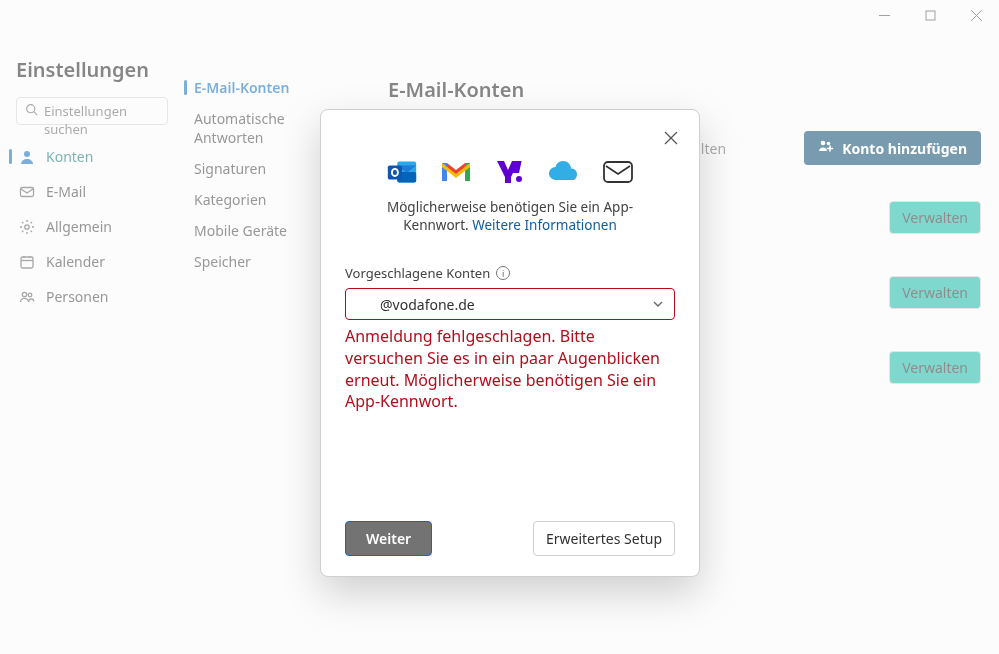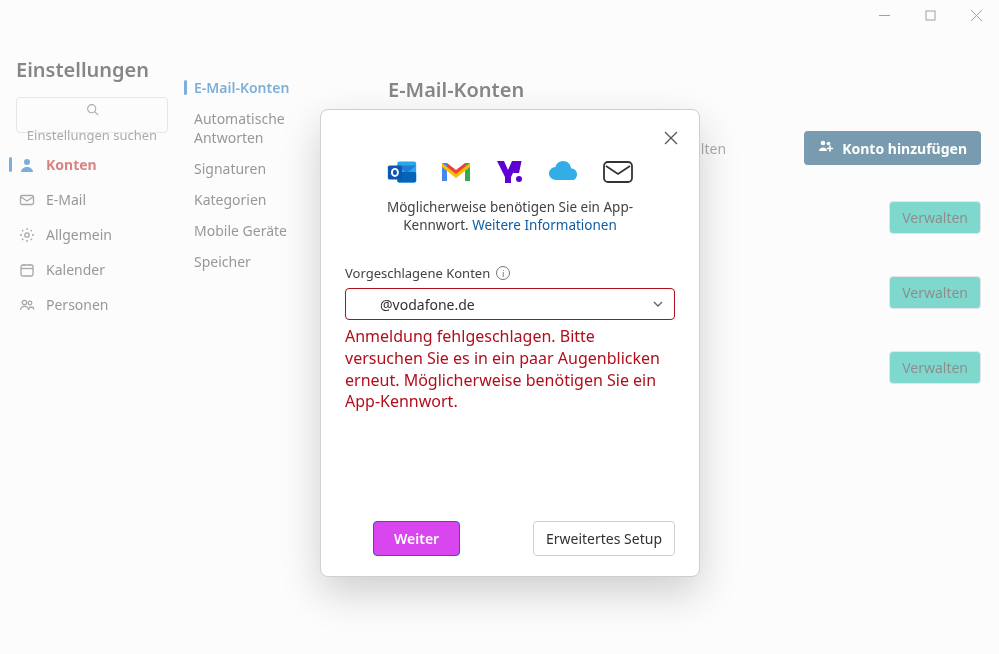--- a/index.html
+++ b/index.html
@@ -9,24 +9,24 @@
     
     .titlebar { height: 32px; display: flex; justify-content: flex-end; align-items: flex-start; }
     .wc { display: flex; }
     .wc button { width: 46px; height: 30px; border: none; background: transparent; display: flex; align-items: center; justify-content: center; color: #555; }
 
     .app { display: flex; height: calc(100% - 32px); }
 
     
     .col1 { width: 180px; padding: 10px 0 0 0; }
     .col1 h1 { font-size: 20px; font-weight: 600; color: #242424; padding: 14px 16px 14px 16px; }
-    .search { margin: 0 12px 14px 16px; border: 1px solid #d1d1d1; border-radius: 4px; padding: 4px 8px; display: flex; align-items: center; gap: 6px; color: #666; font-size: 13px; height: 36px; background: #fff0; flex-direction: column; }
+    .search { margin: 0 12px 14px 16px; border: 1px solid #d1d1d1; border-radius: 4px; padding: 4px 8px; display: flex; align-items: flex-start; gap: 6px; color: #666; font-size: 13px; height: 28px; background: #fff0; }
     .nav1 { display: flex; flex-direction: column; }
     .nav1-item { display: flex; align-items: center; gap: 10px; padding: 8px 0 8px 18px; font-size: 14px; color: #424242; cursor: pointer; position: relative; }
-    .nav1-item.active { color: #b91c1c; font-weight: 700; }
+    .nav1-item.active { color: #0f766e; font-weight: 400; }
     .nav1-item.active::before { content: ""; position: absolute; left: 9px; top: 10px; bottom: 10px; width: 3px; background: #0f6cbd; border-radius: 2px; }
     .nav1-item .ic { width: 18px; height: 18px; display: inline-flex; align-items: center; justify-content: center; color: #616161; }
     .nav1-item.active .ic { color: #0f6cbd; }
 
     
     .col2 { width: 176px; padding: 40px 0 0 0; }
     .nav2 { display: flex; flex-direction: column; }
     .nav2-item { padding: 6px 2px 6px 14px; font-size: 14px; color: #424242; cursor: pointer; position: relative; }
     .nav2-item.active { color: #0f6cbd; font-weight: 600; }
     .nav2-item.active::before { content: ""; position: absolute; left: 4px; top: 8px; bottom: 8px; width: 3px; background: #0f6cbd; border-radius: 2px; }
@@ -66,21 +66,21 @@
     .dlg-body { margin-top: 30px; flex: 1; }
     .fld-label { font-size: 13px; color: #424242; display: flex; align-items: center; gap: 6px; margin-bottom: 6px; }
     .fld-label .info { width: 14px; height: 14px; border: 1px solid #777; border-radius: 50%; font-size: 9px; display: inline-flex; align-items: center; justify-content: center; color: #666; }
     .suggested { border: 1px solid #b10e1c; border-radius: 4px; height: 32px; display: flex; align-items: center; position: relative; padding: 0 34px; font-size: 14px; color: #323130; cursor: pointer; }
     .suggested .chev { position: absolute; right: 10px; color: #666; }
     .err { color: #b10e1c; font-size: 16px; line-height: 1.35; margin-top: 6px; }
 
     .dlg-foot { display: flex; gap: 10px; justify-content: space-between; }
     .btn { border-radius: 4px; padding: 7px 12px; font-size: 14px; cursor: pointer; }
     .btn-sec { background: #fff; border: 1px solid #cfcfcf; color: #323130; }
-    .btn-pri { background: #d946ef; border: 1px solid #0f6cbd; color: #fff; font-weight: 600; padding: 7px 20px; margin-left: 28px; }
+    .btn-pri { background: #737373; border: 1px solid #0f6cbd; color: #fff; font-weight: 600; padding: 7px 20px; }
   </style>
 </head>
 <body>
 
 <div class="titlebar">
   <div class="wc">
     <button>
         <svg width="11" height="11" viewBox="0 0 11 11">
           <line x1="0" y1="5.5" x2="11" y2="5.5" stroke="currentColor" stroke-width="1"></line>
         </svg>

